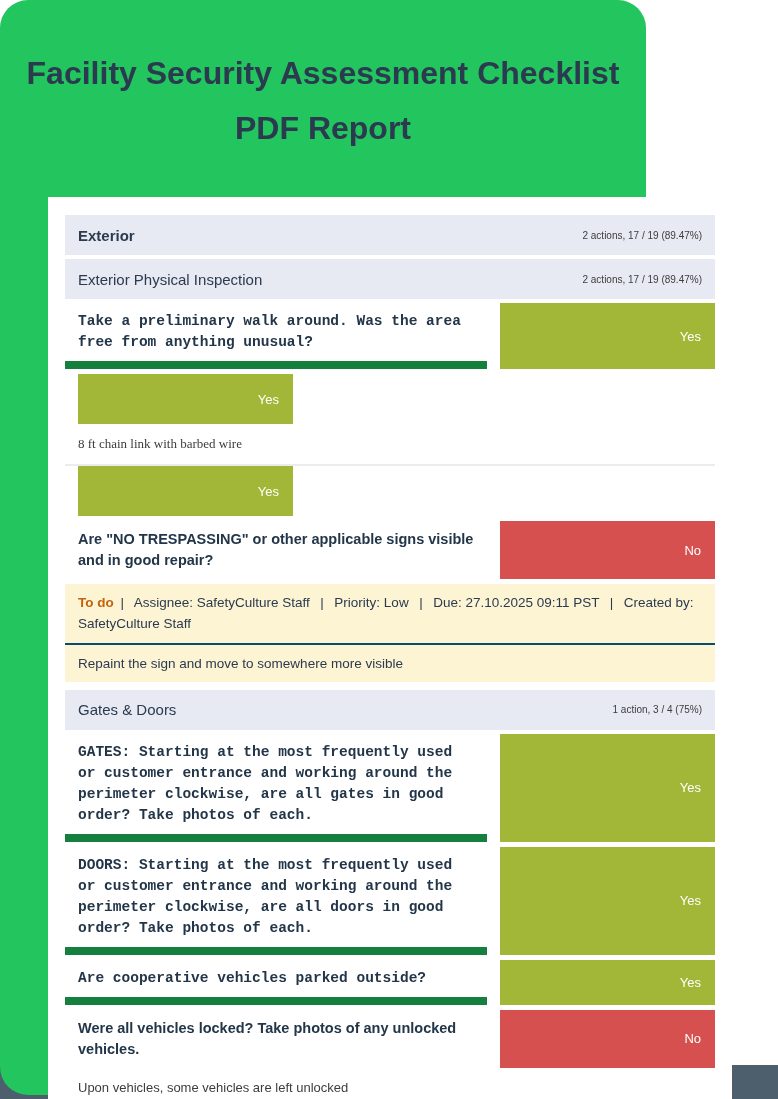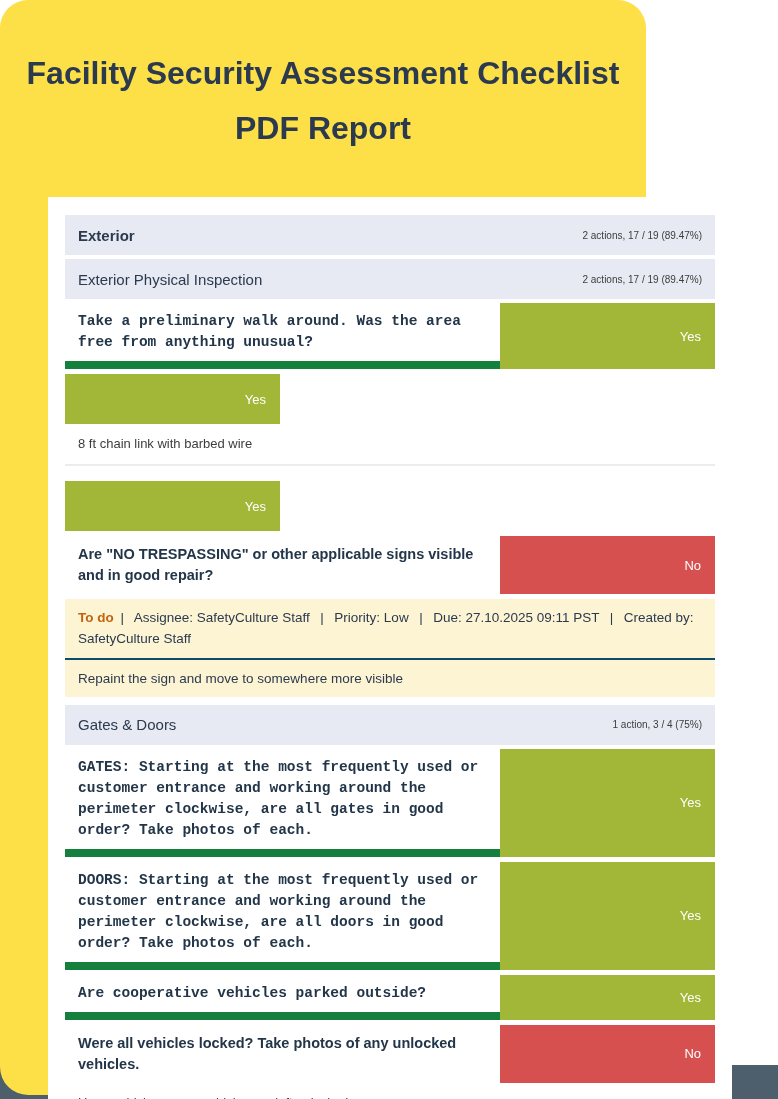--- a/index.html
+++ b/index.html
@@ -9,21 +9,21 @@
     background:#ffffff;
     position:relative;
     overflow:hidden;
   }
   .footer-band {
     position:absolute; left:0; right:0; bottom:0; height:34px;
     background:#4d5f6c;
   }
   .page {
     position:absolute; top:0; left:0; width:646px; height:1095px;
-    background:#fde047;
+    background:#22c55e;
     border-radius:28px;
   }
   .page-title {
     padding-top:46px;
     text-align:center;
     color:#2b3a4f;
     font-size:32px;
     font-weight:bold;
     line-height:1.72;
   }
@@ -68,31 +68,31 @@
     width:215px;
     flex:0 0 215px;
     display:flex;
     align-items:center;
     justify-content:flex-end;
     padding-right:14px;
     color:#ffffff;
     font-size:13px;
     min-height:50px;
   }
-  .answer.yes { background:#a2b737; }
+  .answer.yes { background:#a2b737;margin-left:13px; }
   .answer.no  { background:#d5504f; }
   .q-row.one-line .answer { min-height:36px; }
   
   .note {
     padding:6px 14px 11px 13px;
     color:#3d3d3d;
     font-size:13px;
     line-height:1.4;
   }
-  .note.sep { border-bottom:2px solid #ececec; margin-bottom:15px; }
+  .note.sep { border-bottom:2px solid #ececec; margin-bottom:0;font-family:Liberation Serif, serif; }
   
   .todo-block { margin-bottom:8px; }
   .todo-header {
     background:#fdf4d4;
     border-bottom:2px solid #0c4a6e;
     padding:9px 13px;
     font-size:13.5px;
     color:#2b3a4f;
     line-height:1.5;
   }

